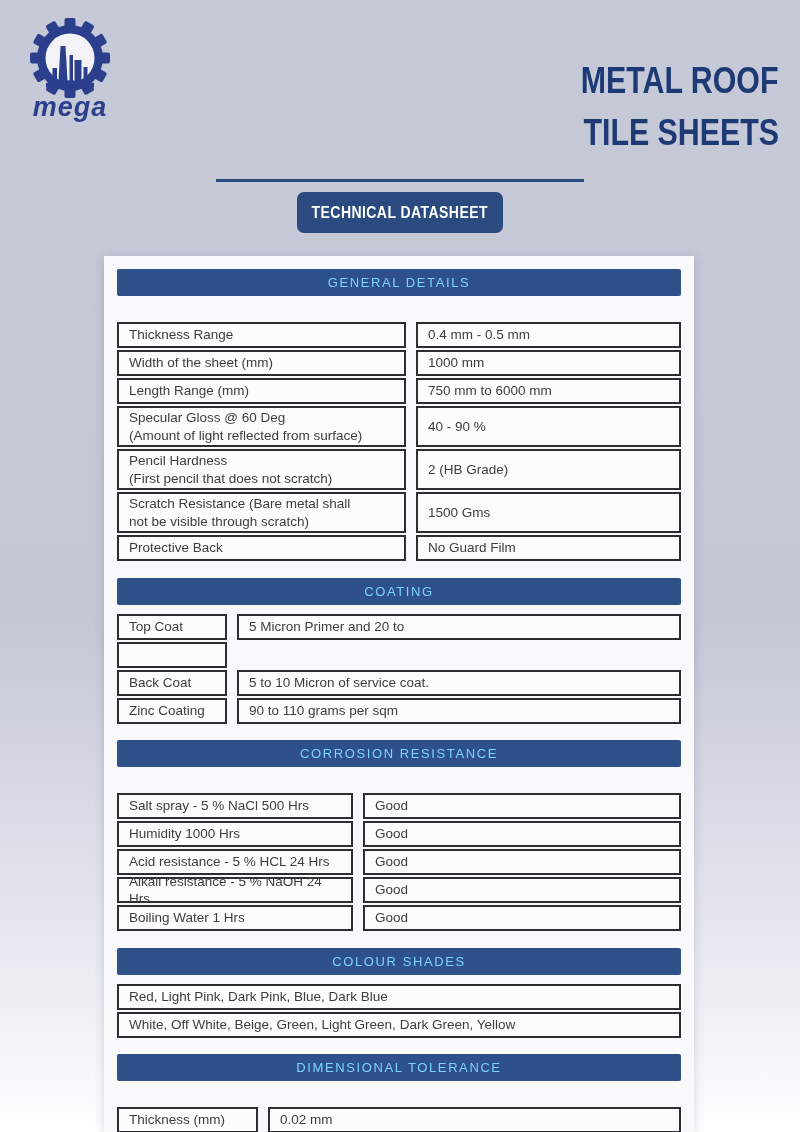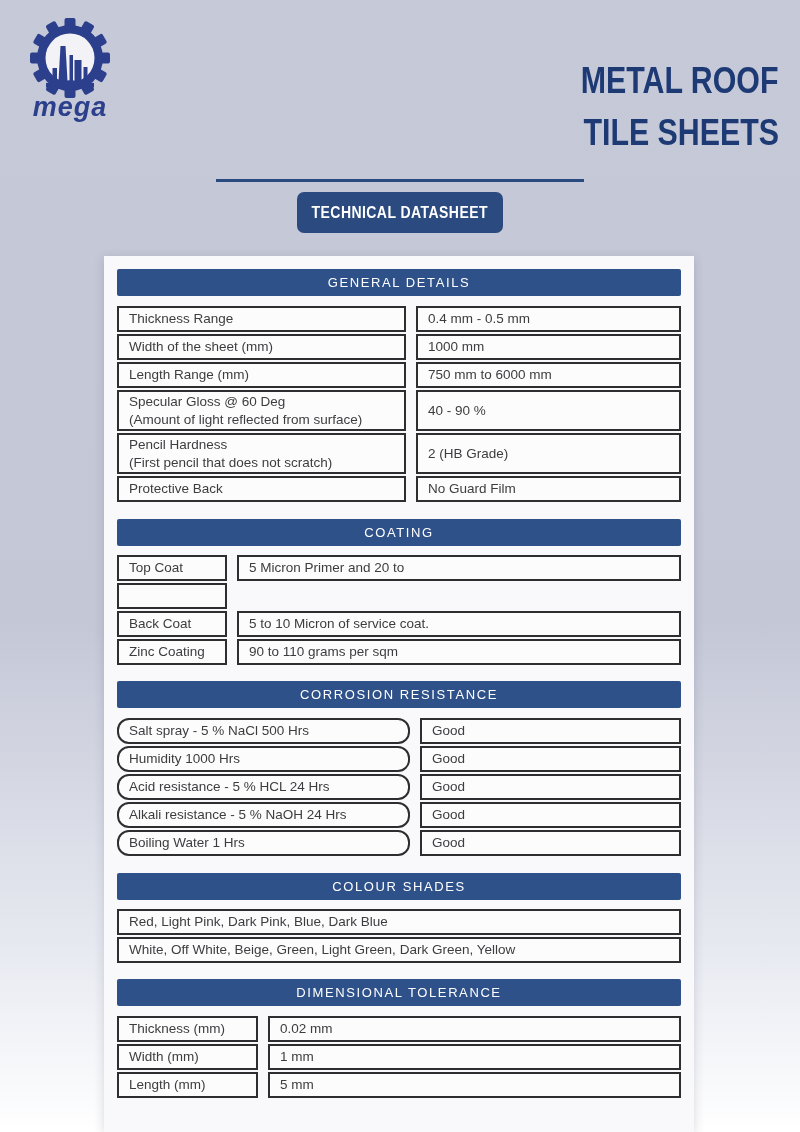--- a/index.html
+++ b/index.html
@@ -33,40 +33,40 @@
   }
   
   .card{
     position:absolute;left:104px;top:256px;width:590px;height:876px;
     background:#f9f9fb;box-shadow:0 2px 10px rgba(40,45,80,.18);
     box-sizing:border-box;padding:13px;
   }
   .section-bar{
     height:27px;background:#2f5189;border-radius:2px;
     display:flex;align-items:center;justify-content:center;
-    color:#ffffff;font-size:13px;letter-spacing:1.6px;
+    color:#7dd3fc;font-size:13px;letter-spacing:1.6px;
   }
   .tbl{display:flex;flex-direction:column;}
   .tbl .row{display:flex;gap:10px;margin-bottom:2px;}
   .cell{
     box-sizing:border-box;border:2px solid #2e2e30;background:#fcfcfd;
     display:flex;align-items:center;padding-left:10px;padding-right:6px;
     font-size:13.5px;color:#3d3d3f;line-height:1.28;
   }
   .cell.pre{white-space:pre-line;}
   .h1{height:26px;}
   .h2{height:41px;}
   .grow{flex:1;}
   
   .gen-left{width:289px;}
   .coat-left{width:110px;}
-  .corr-left{width:293px;border-radius:12px;}
+  .corr-left{width:236px;}
   .dim-left{width:141px;}
   
-  .mt10{margin-top:10px;} .mt9{margin-top:9px;}
+  .mt10{margin-top:26px;} .mt9{margin-top:9px;}
   .mt15{margin-top:15px;} .mt14{margin-top:14px;}
 </style>
 </head>
 <body>
 
 <div class="page">
 
   <div class="logo">
     <svg width="104" height="112" viewBox="0 0 100 112">
       <g fill="#2c3f8c">
@@ -131,20 +131,25 @@
         <div class="cell h2 pre gen-left">Specular Gloss @ 60 Deg
 (Amount of light reflected from surface)</div>
         <div class="cell h2 grow">40 - 90 %</div>
       </div>
       <div class="row">
         <div class="cell h2 pre gen-left">Pencil Hardness
 (First pencil that does not scratch)</div>
         <div class="cell h2 grow">2 (HB Grade)</div>
       </div>
       <div class="row">
+        <div class="cell h2 pre gen-left">Scratch Resistance (Bare metal shall
+not be visible through scratch)</div>
+        <div class="cell h2 grow">1500 Gms</div>
+      </div>
+      <div class="row">
         <div class="cell h1 gen-left">Protective Back</div>
         <div class="cell h1 grow">No Guard Film</div>
       </div>
     </div>
 
     <div class="section-bar mt15">
       <span>COATING</span>
     </div>
     <div class="tbl mt9">
       <div class="row">

